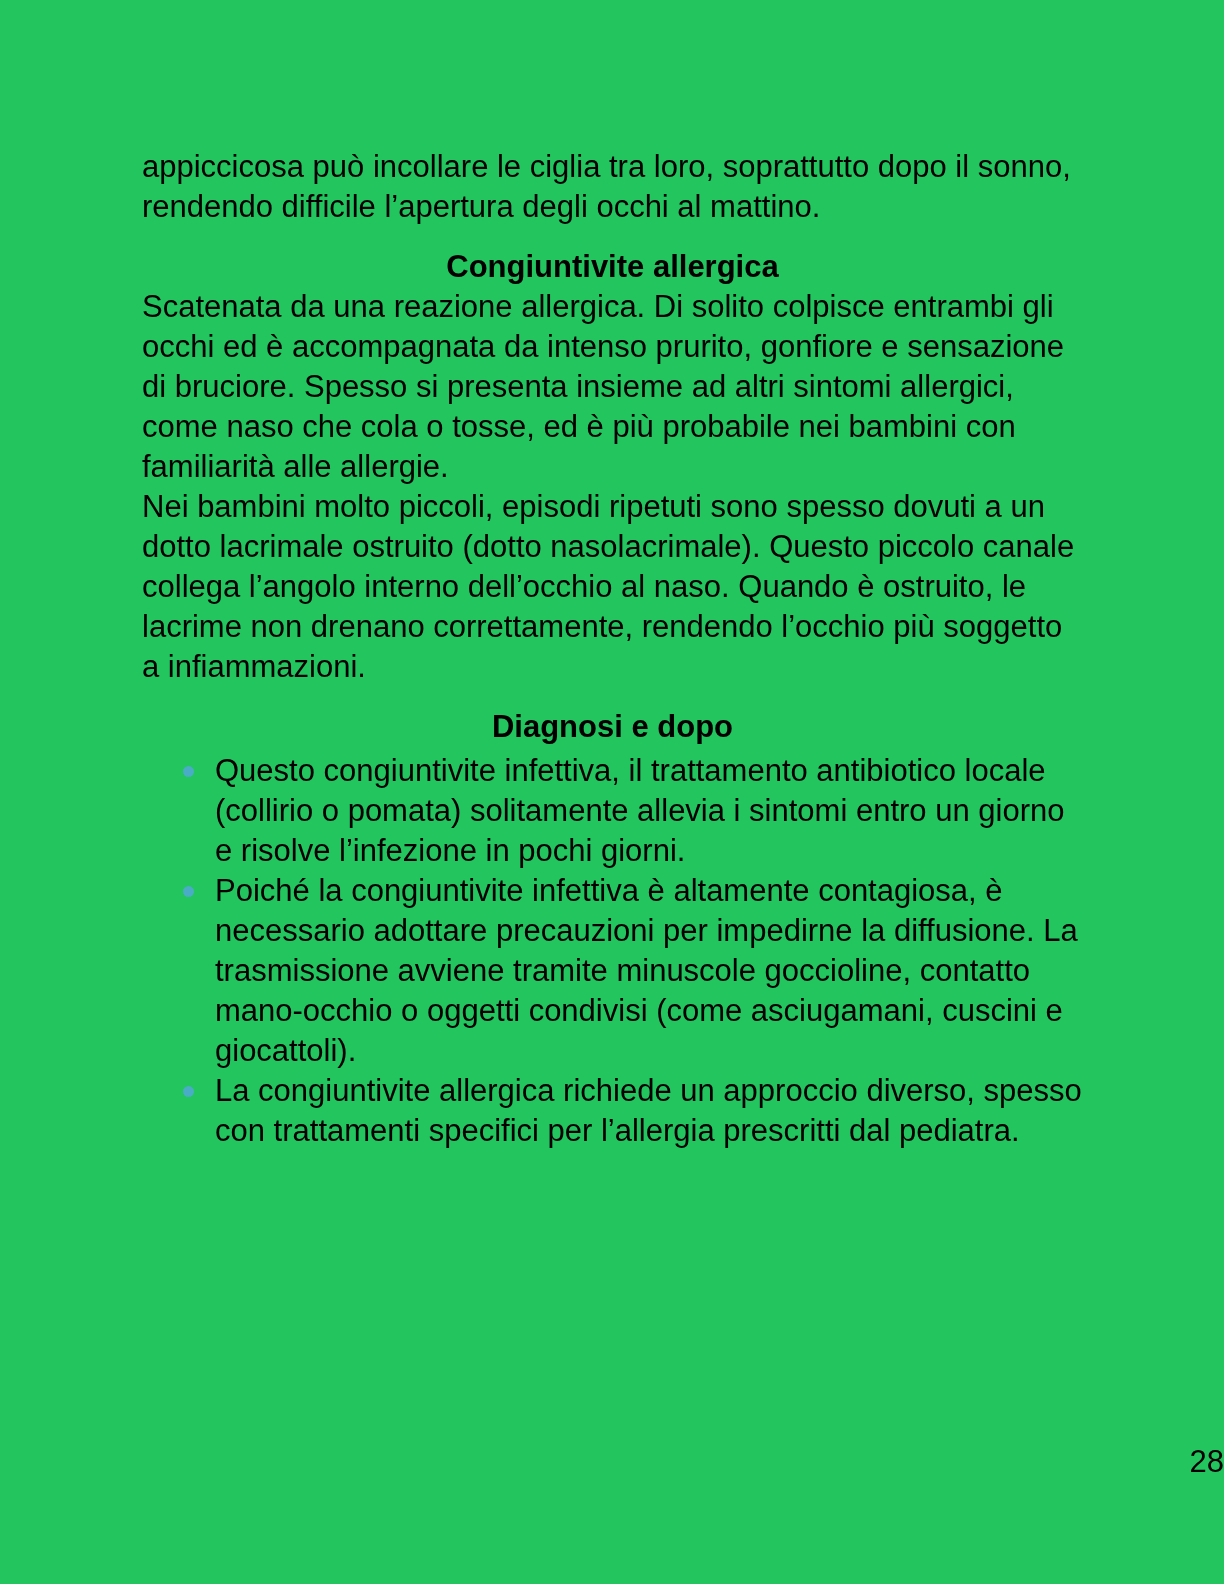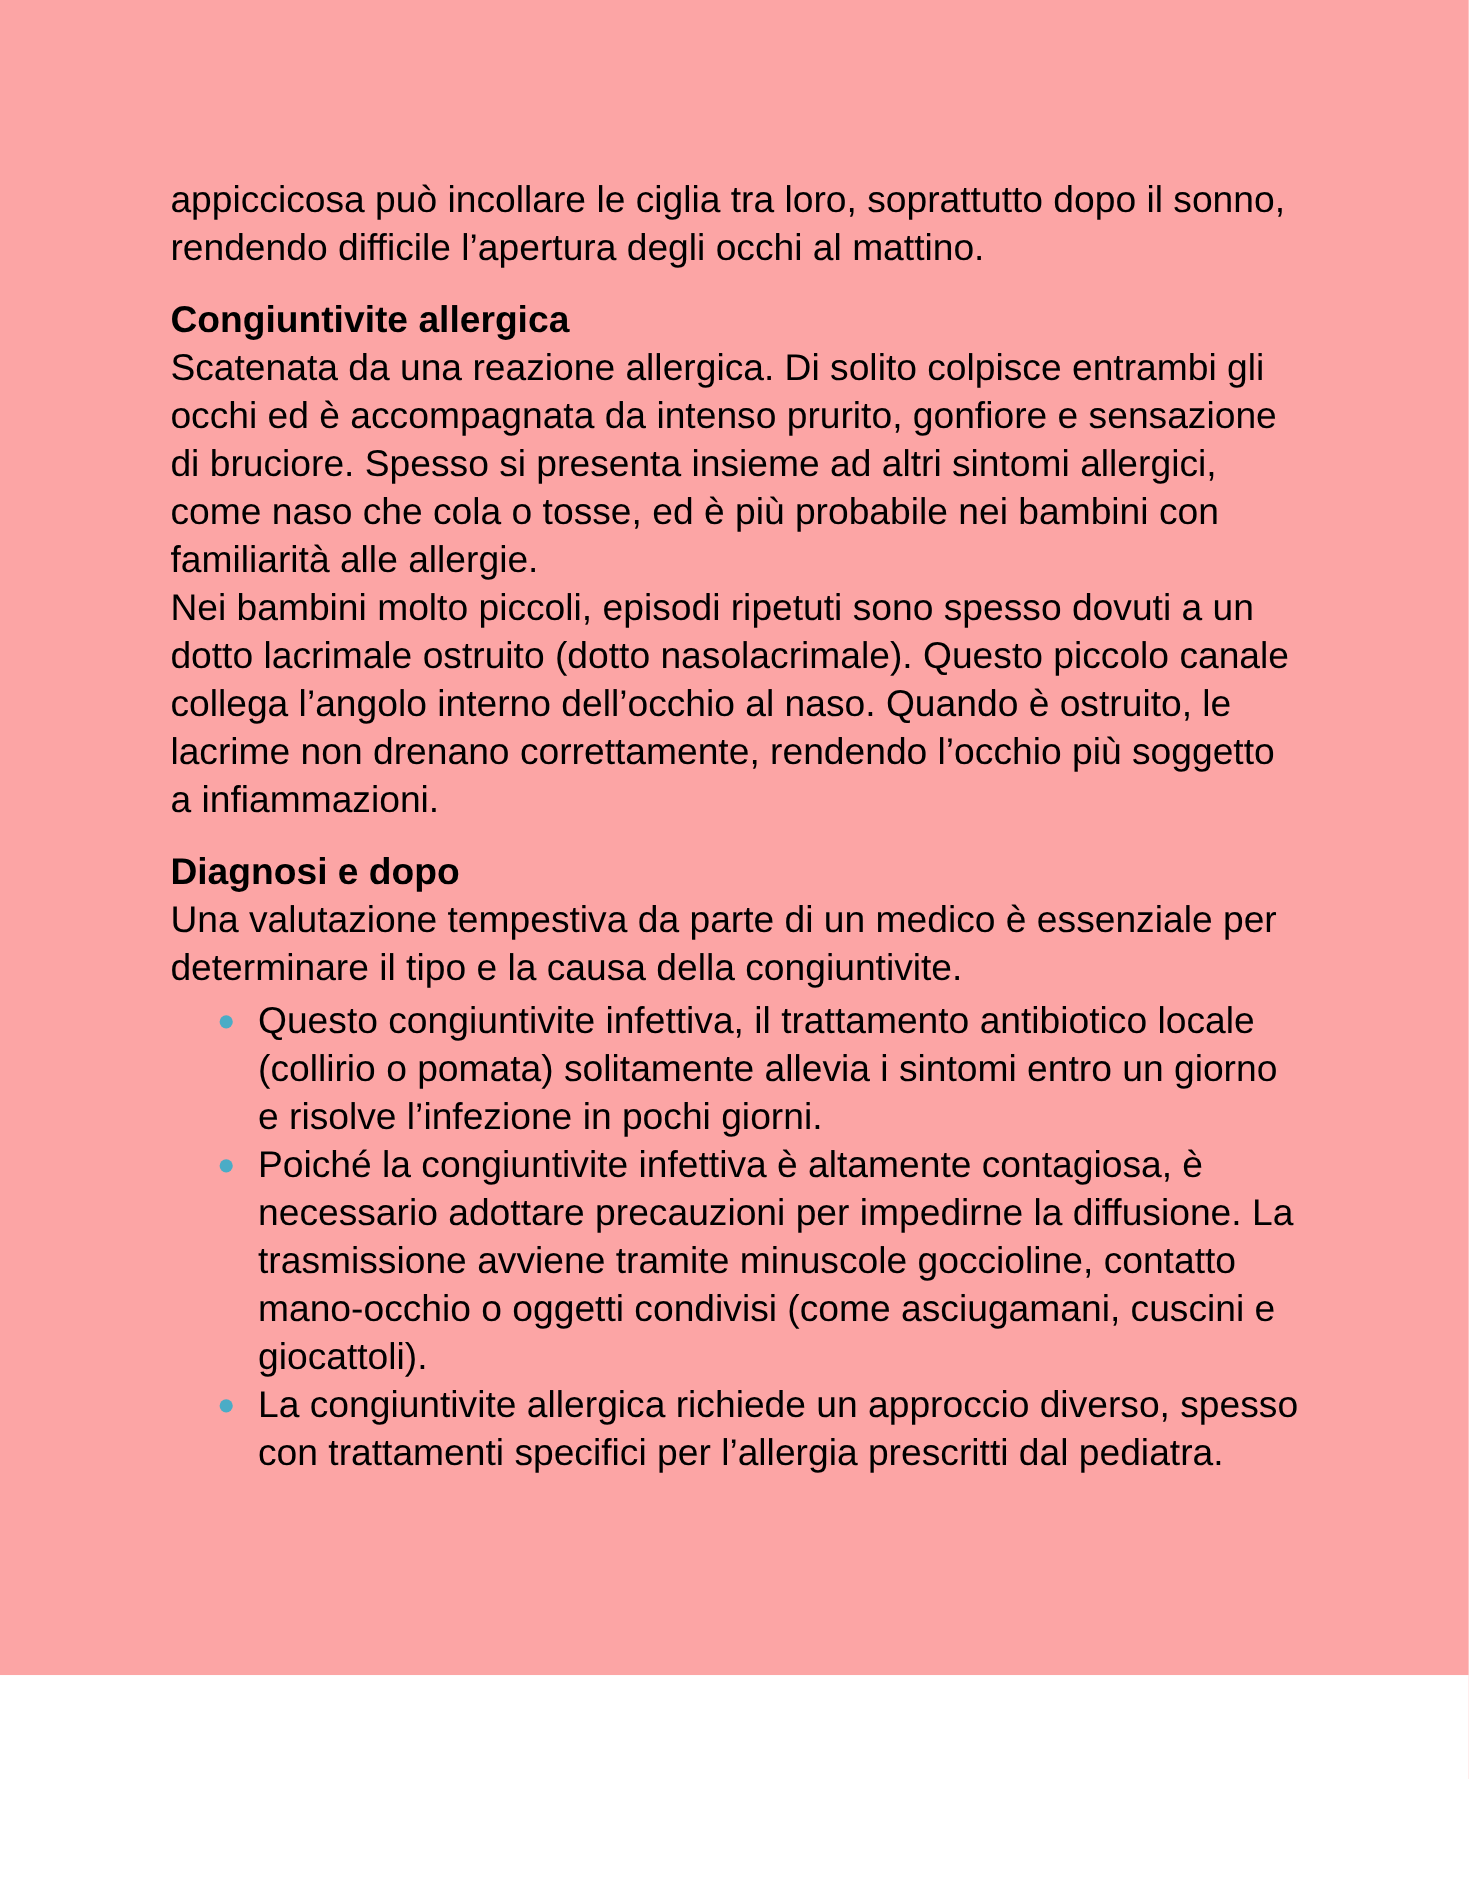--- a/index.html
+++ b/index.html
@@ -1,39 +1,40 @@
 <!DOCTYPE html>
 <html><head>
 <meta charset="utf-8">
 <style>
   * { box-sizing: border-box; }
   html, body { margin: 0; padding: 0; background: #ffffff; }
   .page {
     position: relative;
     width: 1224px;
-    height: 1396px;
-    background: #fca5a5;
+    height: 1584px;
+    background: #22c55e;
     font-family: "Liberation Sans", sans-serif;
     font-size: 31px;
     line-height: 40px;
     color: #000000;
     overflow: hidden;
   }
   .content {
     position: absolute;
     left: 142px;
     top: 147px;
     width: 941px;
   }
   .para { margin: 0; }
   .section-heading {
     font-size: 31px;
     line-height: 40px;
     font-weight: 700;
     margin: 20px 0 0 0;
+    text-align: center;
   }
   .bullet-list {
     list-style: none;
     margin: 4px 0 0 0;
     padding: 0;
   }
   .bullet-item {
     position: relative;
     padding-left: 73px;
   }
@@ -81,21 +82,20 @@
   <div class="content">
 
     <p class="para">appiccicosa può incollare le ciglia tra loro, soprattutto dopo il sonno, rendendo difficile l’apertura degli occhi al mattino.</p>
 
     <h2 class="section-heading">Congiuntivite allergica</h2>
     <p class="para">Scatenata da una reazione allergica. Di solito colpisce entrambi gli occhi ed è accompagnata da intenso prurito, gonfiore e sensazione di bruciore. Spesso si presenta insieme ad altri sintomi allergici, come naso che cola o tosse, ed è più probabile nei bambini con familiarità alle allergie.</p>
 
     <p class="para">Nei bambini molto piccoli, episodi ripetuti sono spesso dovuti a un dotto lacrimale ostruito (dotto nasolacrimale). Questo piccolo canale collega l’angolo interno dell’occhio al naso. Quando è ostruito, le lacrime non drenano correttamente, rendendo l’occhio più soggetto a infiammazioni.</p>
 
     <h2 class="section-heading">Diagnosi e dopo</h2>
-    <p class="para">Una valutazione tempestiva da parte di un medico è essenziale per determinare il tipo e la causa della congiuntivite.</p>
 
     <ul class="bullet-list">
       <li class="bullet-item">
         <span class="bullet-dot"></span>
         <span>Questo congiuntivite infettiva, il trattamento antibiotico locale (collirio o pomata) solitamente allevia i sintomi entro un giorno e risolve l’infezione in pochi giorni.</span>
       </li>
       <li class="bullet-item">
         <span class="bullet-dot"></span>
         <span>Poiché la congiuntivite infettiva è altamente contagiosa, è necessario adottare precauzioni per impedirne la diffusione. La trasmissione avviene tramite minuscole goccioline, contatto mano-occhio o oggetti condivisi (come asciugamani, cuscini e giocattoli).</span>
       </li>

